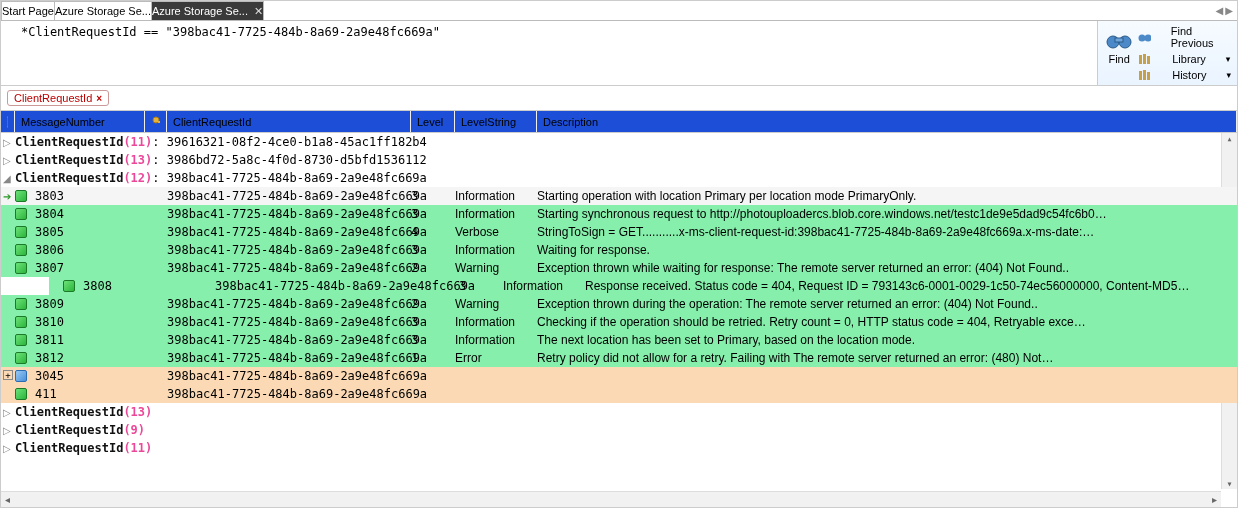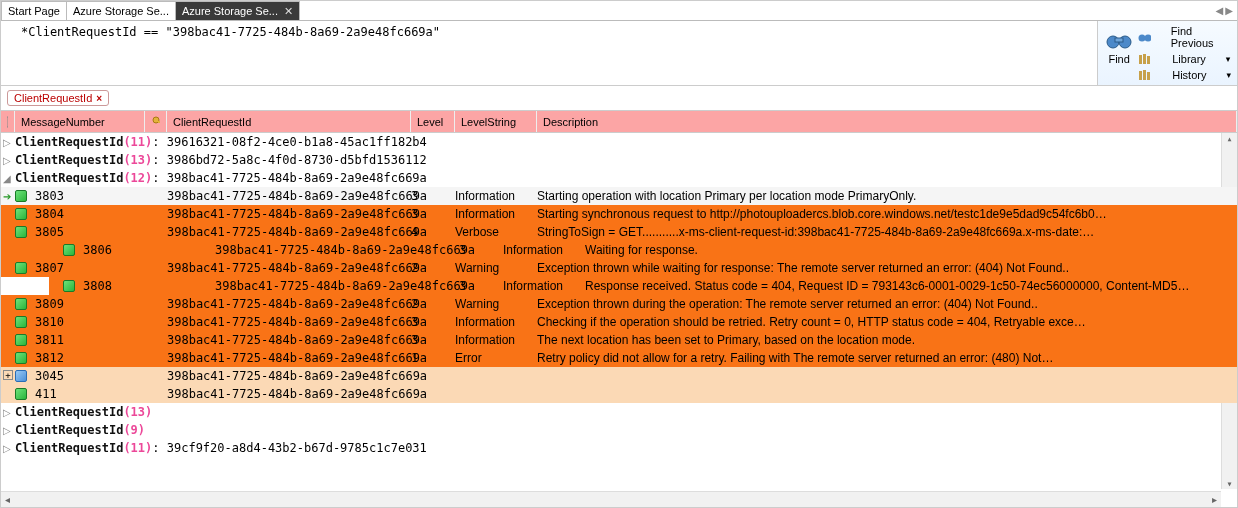--- a/index.html
+++ b/index.html
@@ -18,21 +18,21 @@
     .tab-bar {
       display: flex;
       align-items: stretch;
       height: 20px;
       background: #fff;
       border-bottom: 1px solid #bbb;
     }
     .tab {
       display: flex;
       align-items: center;
-      padding: 0 6px;
+      padding: 0 0;
       border: 1px solid #bbb;
       border-bottom: none;
       margin-right: -1px;
       font-size: 11px;
       background: #fff;
       cursor: pointer;
       gap: 6px;
     }
     .tab.active {
       background: #3a3a3a;
@@ -94,21 +94,21 @@
       font-size: 11px;
       color: #b00;
       gap: 4px;
     }
     .filter-tag .fx { color:#b00; font-weight:bold; font-size:10px;}
     
     .tbl-head {
       display:flex;
       border-bottom: 1px solid #ccc;
       font-size: 11px;
-      background: #fca5a5;
+      background: #1d4ed8;
       height: 22px;
       align-items: center;
     }
     .tbl-head .hcell { padding: 0 6px; border-right: 1px solid #eee; height:100%; display:flex; align-items:center;}
     .col-icon{ width: 14px; }
     .col-msgnum { width: 130px; }
     .col-crid-icon { width: 22px; justify-content:center;}
     .col-crid { width: 244px; }
     .col-level { width: 44px; }
     .col-levelstr { width: 82px; }
@@ -126,21 +126,21 @@
       align-items: center;
       height: 18px;
       white-space: nowrap;
     }
     .grp-row { padding-left: 2px; }
     .grp-row .tw { width: 12px; color:#888; font-family: sans-serif; font-size:10px;}
     .grp-label { font-weight: bold; color:#111;}
     .grp-count { color:#ec4899; font-weight:bold; }
     .grp-val { font-family: Consolas, monospace; }
     .log-row {
-      background:#f97316;
+      background:#86efac;
     }
     .log-row.alt { background:#f5f5f5;}
     .log-row.hl { background:#fbd9b5;}
     .log-row .pad { width: 30px; display:flex; justify-content:flex-end; padding-right:4px;}
     .log-row .cube {
       width:12px;height:12px;
       background:linear-gradient(135deg,#6de27a,#2bb53b);
       border:1px solid #1a7a28;
       border-radius:2px;
       transform: rotate(0deg);
@@ -317,21 +317,21 @@
       <span class="pad">
         <span class="cube"></span>
       </span>
       <span class="c-msgnum">3805</span>
       <span class="c-crid-icon"></span>
       <span class="c-crid">398bac41-7725-484b-8a69-2a9e48fc669a</span>
       <span class="c-lvl">4</span>
       <span class="c-lvls">Verbose</span>
       <span class="c-desc">StringToSign = GET...........x-ms-client-request-id:398bac41-7725-484b-8a69-2a9e48fc669a.x-ms-date:…</span>
     </div>
-    <div class="log-row" style="position: relative; padding-left: 48px;">
+    <div class="log-row" style="position: relative;">
       <span class="pad">
         <span class="cube"></span>
       </span>
       <span class="c-msgnum">3806</span>
       <span class="c-crid-icon"></span>
       <span class="c-crid">398bac41-7725-484b-8a69-2a9e48fc669a</span>
       <span class="c-lvl">3</span>
       <span class="c-lvls">Information</span>
       <span class="c-desc">Waiting for response.</span>
     </div>
@@ -431,19 +431,18 @@
     </div>
     <div class="grp-row">
       <span class="tw">▷</span>
       <span class="grp-label">ClientRequestId </span>
       <span class="grp-count">(9)</span>
     </div>
     <div class="grp-row">
       <span class="tw">▷</span>
       <span class="grp-label">ClientRequestId </span>
       <span class="grp-count">(11)</span>
-      <span class="grp-val">: 39cf9f20-a8d4-43b2-b67d-9785c1c7e031</span>
     </div>
   </div>
 <div class="hscroll">
     <span style="padding-left:4px;">◂</span>
     <span style="padding-right:4px;">▸</span>
   </div>
 
 </body></html>

